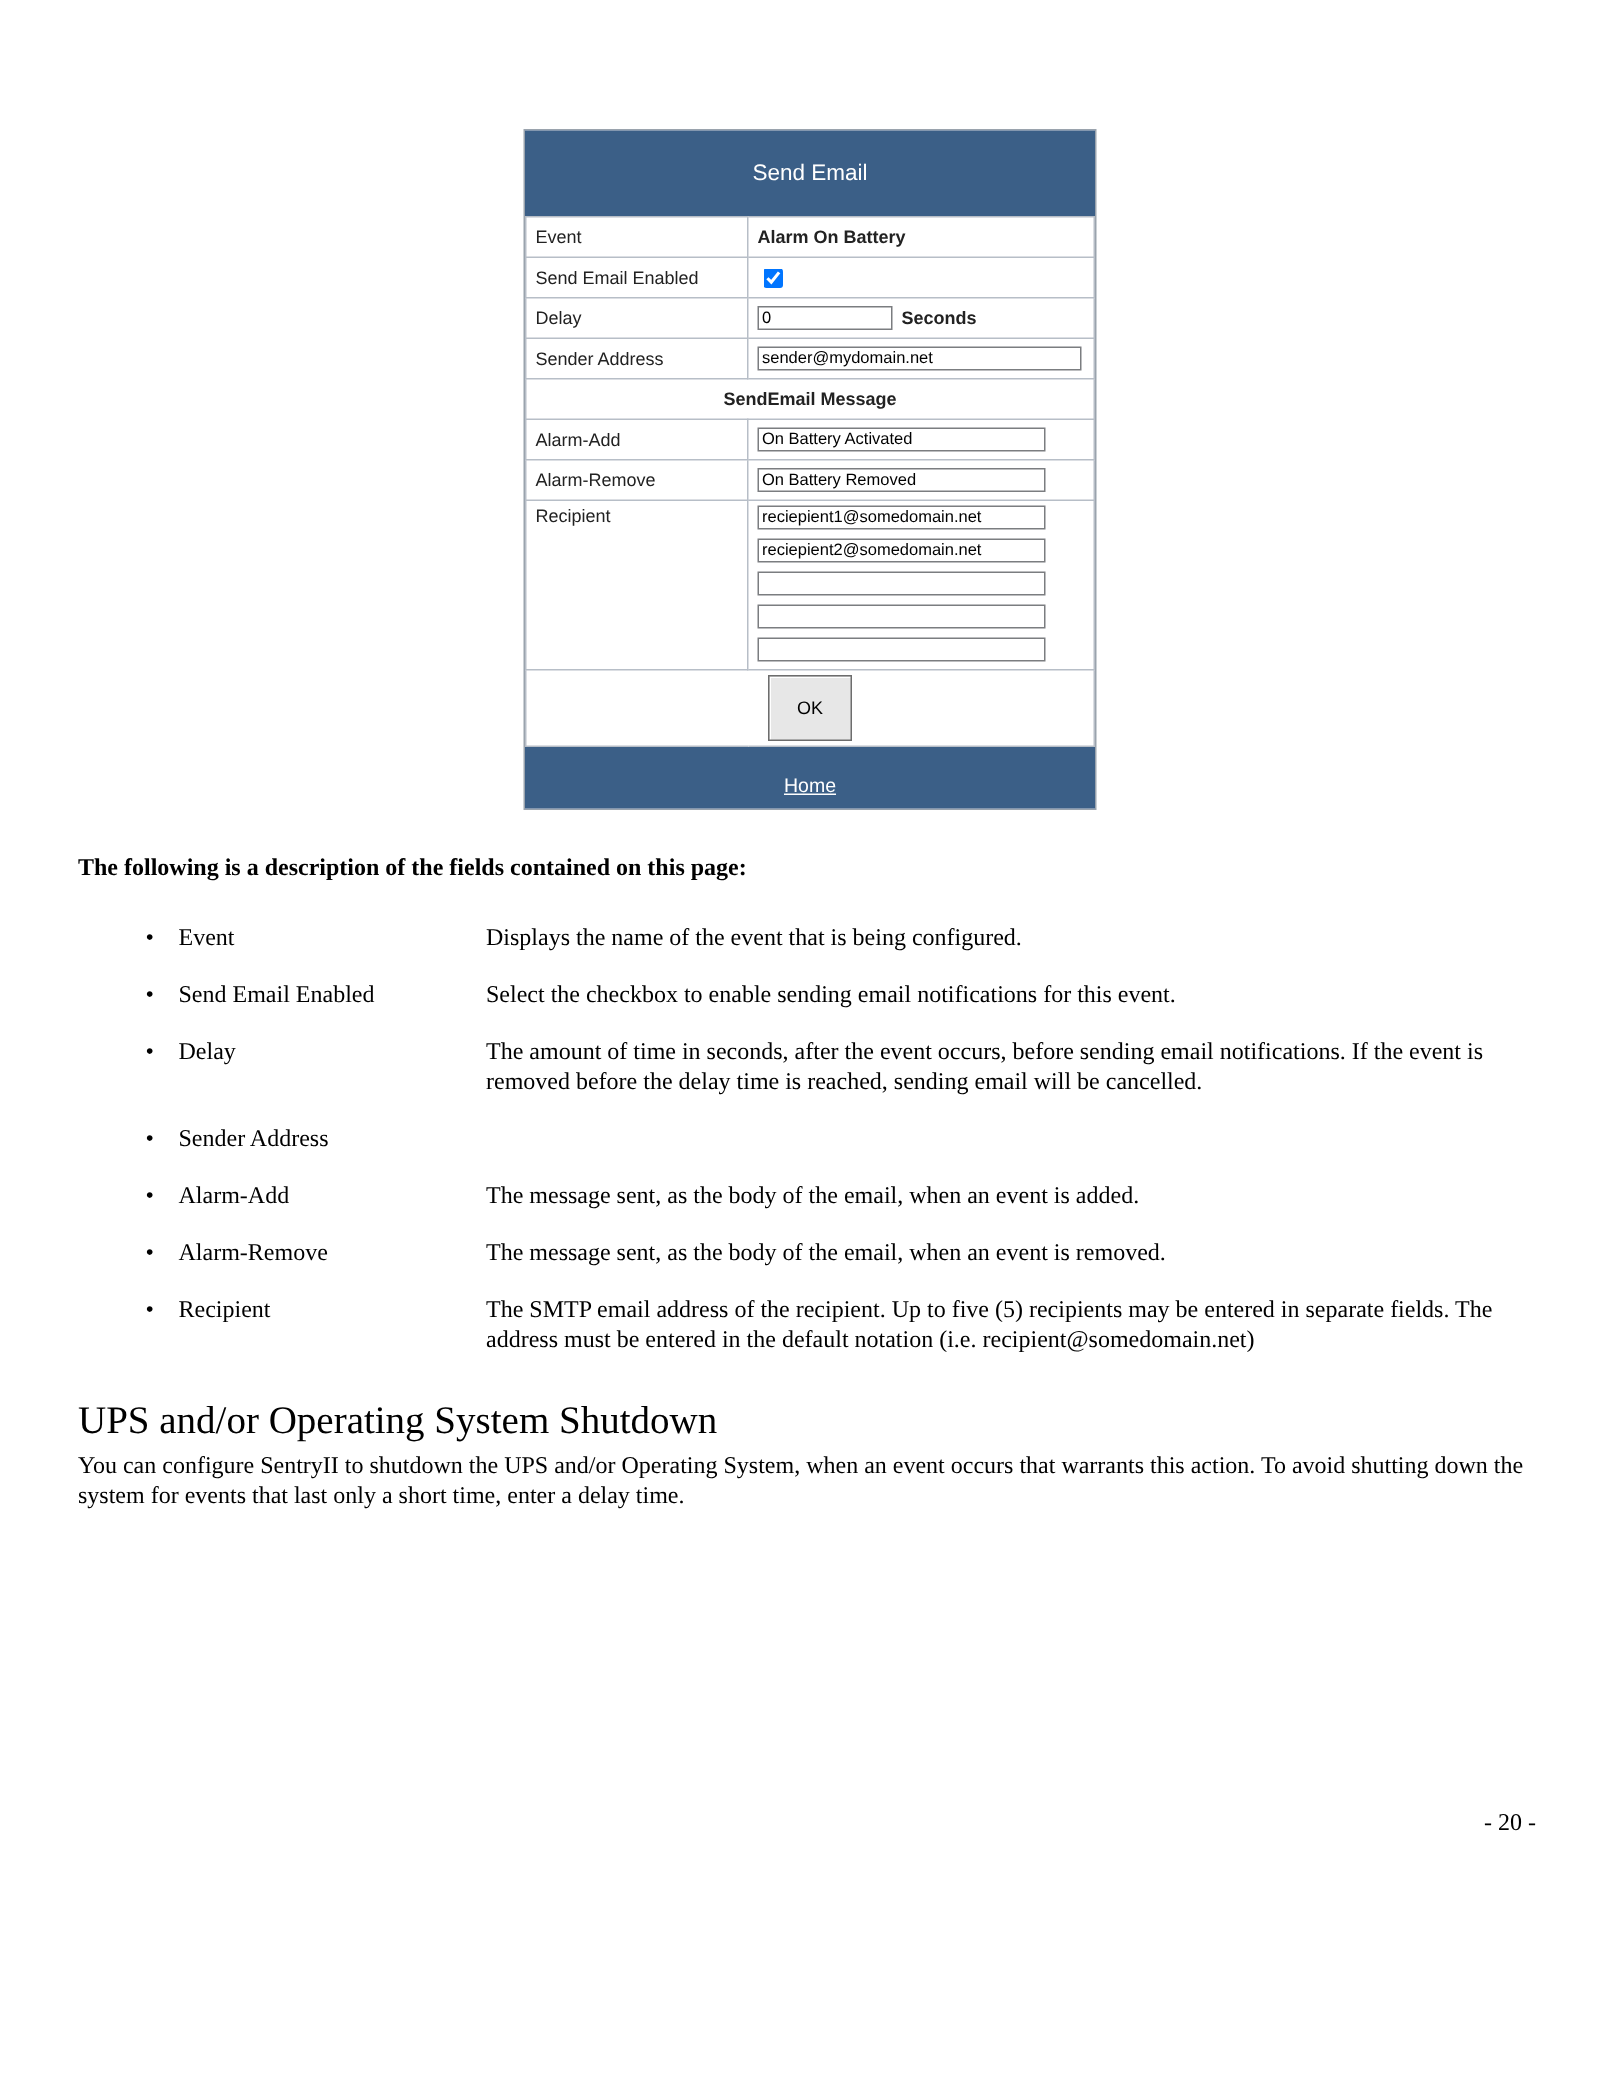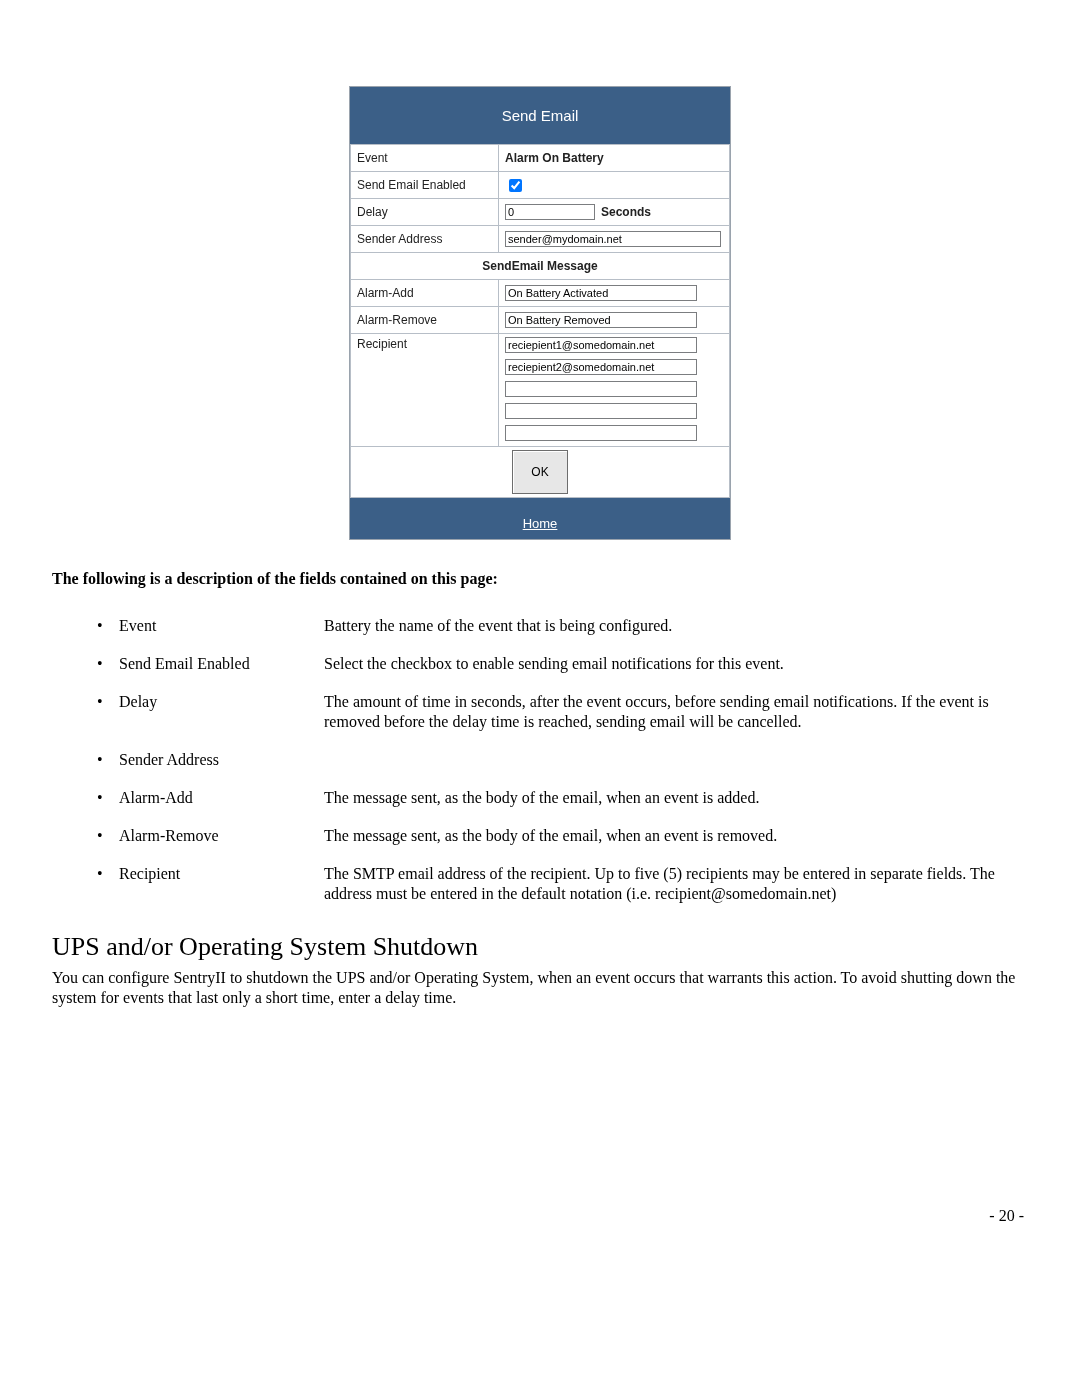--- a/index.html
+++ b/index.html
@@ -233,21 +233,21 @@
       <a href="#" class="home-link">Home</a>
     </div>
   </div>
 
   <div class="intro">The following is a description of the fields contained on this page:</div>
 
   <ul class="field-list">
     <li>
       <span class="bullet">•</span>
       <span class="term">Event</span>
-      <span class="desc">Battery the name of the event that is being configured.</span>
+      <span class="desc">Displays the name of the event that is being configured.</span>
     </li>
     <li>
       <span class="bullet">•</span>
       <span class="term">Send Email Enabled</span>
       <span class="desc">Select the checkbox to enable sending email notifications for this event.</span>
     </li>
     <li>
       <span class="bullet">•</span>
       <span class="term">Delay</span>
       <span class="desc">The amount of time in seconds, after the event occurs, before sending email notifications. If the event is removed before the delay time is reached, sending email will be cancelled.</span>

